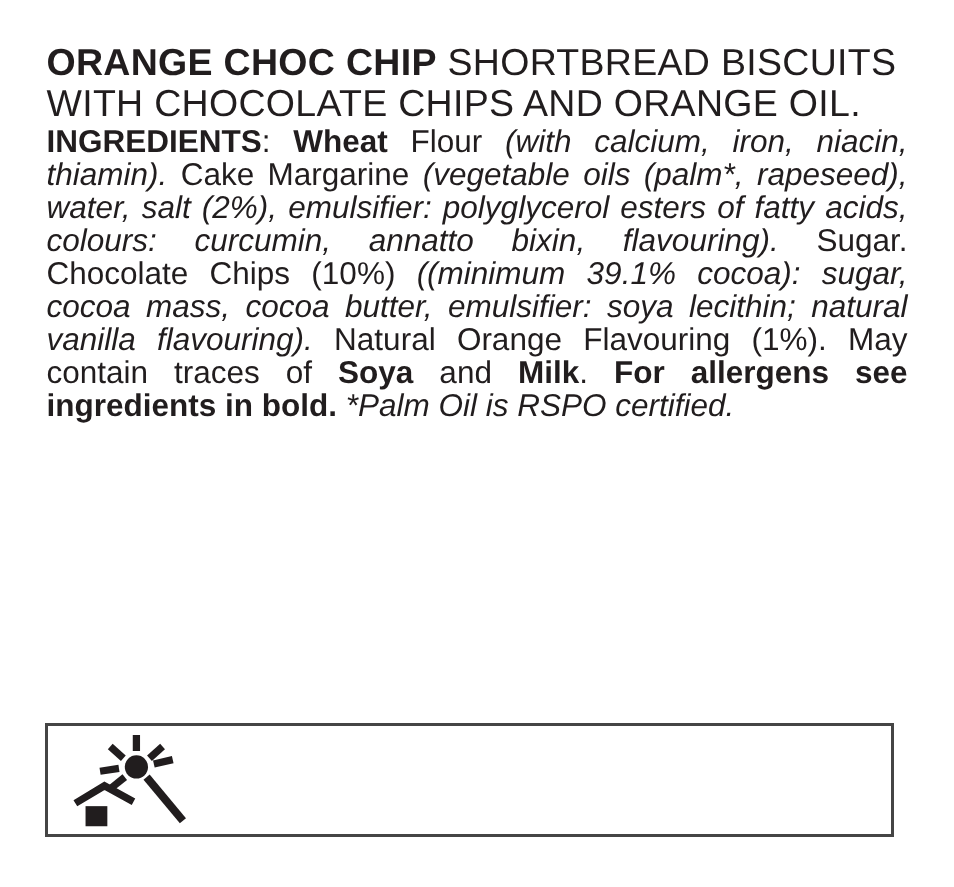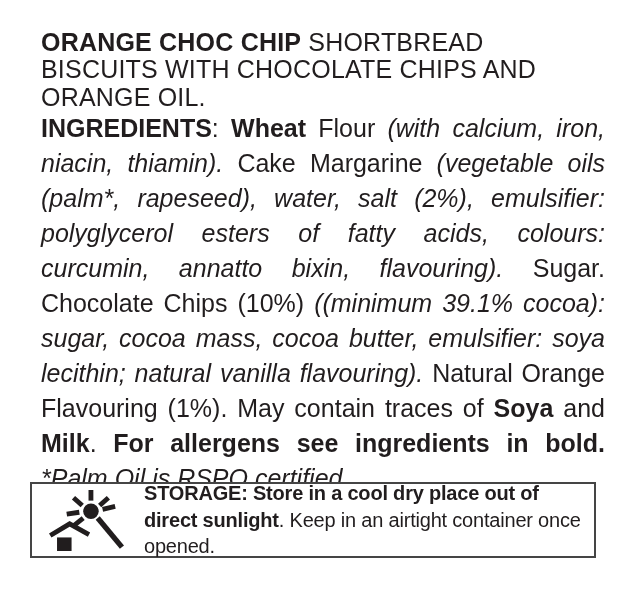--- a/index.html
+++ b/index.html
@@ -8,31 +8,31 @@
     height: 591px;
     background: var(--background, #ffffff);
     color: var(--text, #211d1e);
     font-family: "Liberation Sans", "DejaVu Sans", sans-serif;
     position: relative;
     overflow: hidden;
   }
   .label {
     position: absolute;
     inset: 0;
-    padding: 29px 31px 0 41px;
+    padding: 29px 31px 0 31px;
     box-sizing: border-box;
   }
   .title {
     font-size: 25px;
     line-height: 27.4px;
     letter-spacing: 0.2px;
   }
   .para {
-    font-size: 25px;
-    line-height: 35px;
+    font-size: 21px;
+    line-height: 22px;
     text-align: justify;
   }
   .s-bold   { font-weight: 700; }
   .s-italic { font-style: italic; }
   .s-regular{ font-weight: 400; font-style: normal; }
   .storage {
     position: absolute;
     left: 30px;
     top: 482px;
     width: 566px;
@@ -79,16 +79,15 @@
           <line x1="36" y1="24" x2="23" y2="26"></line>
           <line x1="60" y1="21" x2="73" y2="18"></line>
           <line x1="40" y1="30" x2="30" y2="38"></line>
           <line x1="55" y1="30" x2="80" y2="60" stroke-width="5.5"></line>
           <polyline points="6,48 26,36 46,47"></polyline>
         </g>
         <circle cx="48" cy="23" r="8" fill="currentColor"></circle>
         <rect x="13" y="50" width="15" height="14" fill="currentColor"></rect>
       </svg>
     </span>
-    <div class="storage-text"><span class="s-bold">STORAGE: Store in a cool dry place out of direct sunlight</span><span class="s-regular">. Keep in an airtight container once opened.</span></div>
   </div>
 
 </div>
 
 </body></html>

